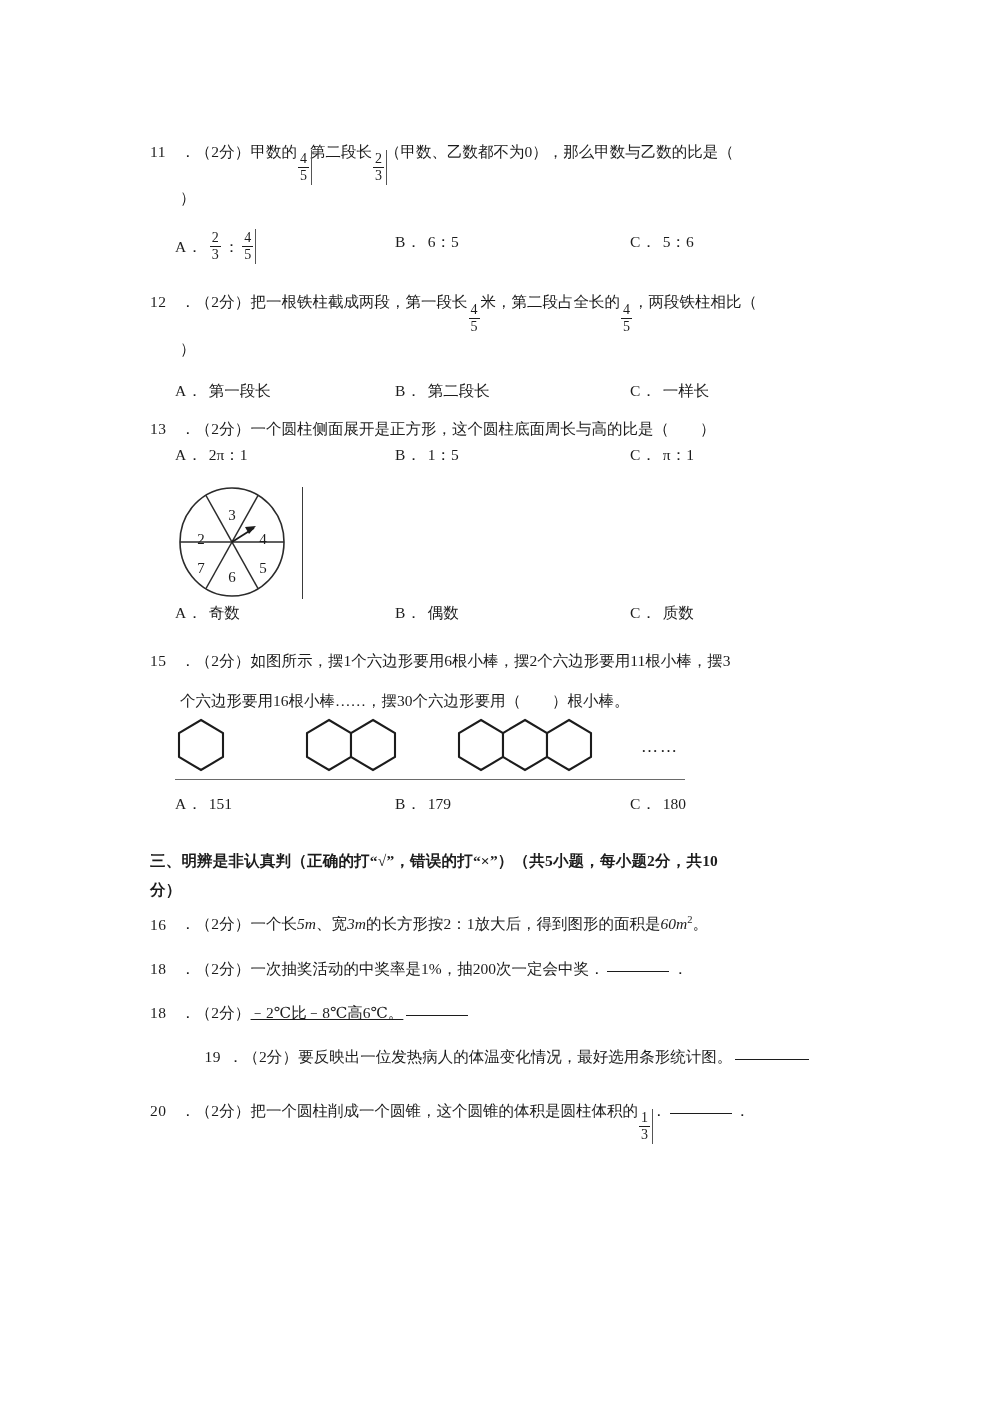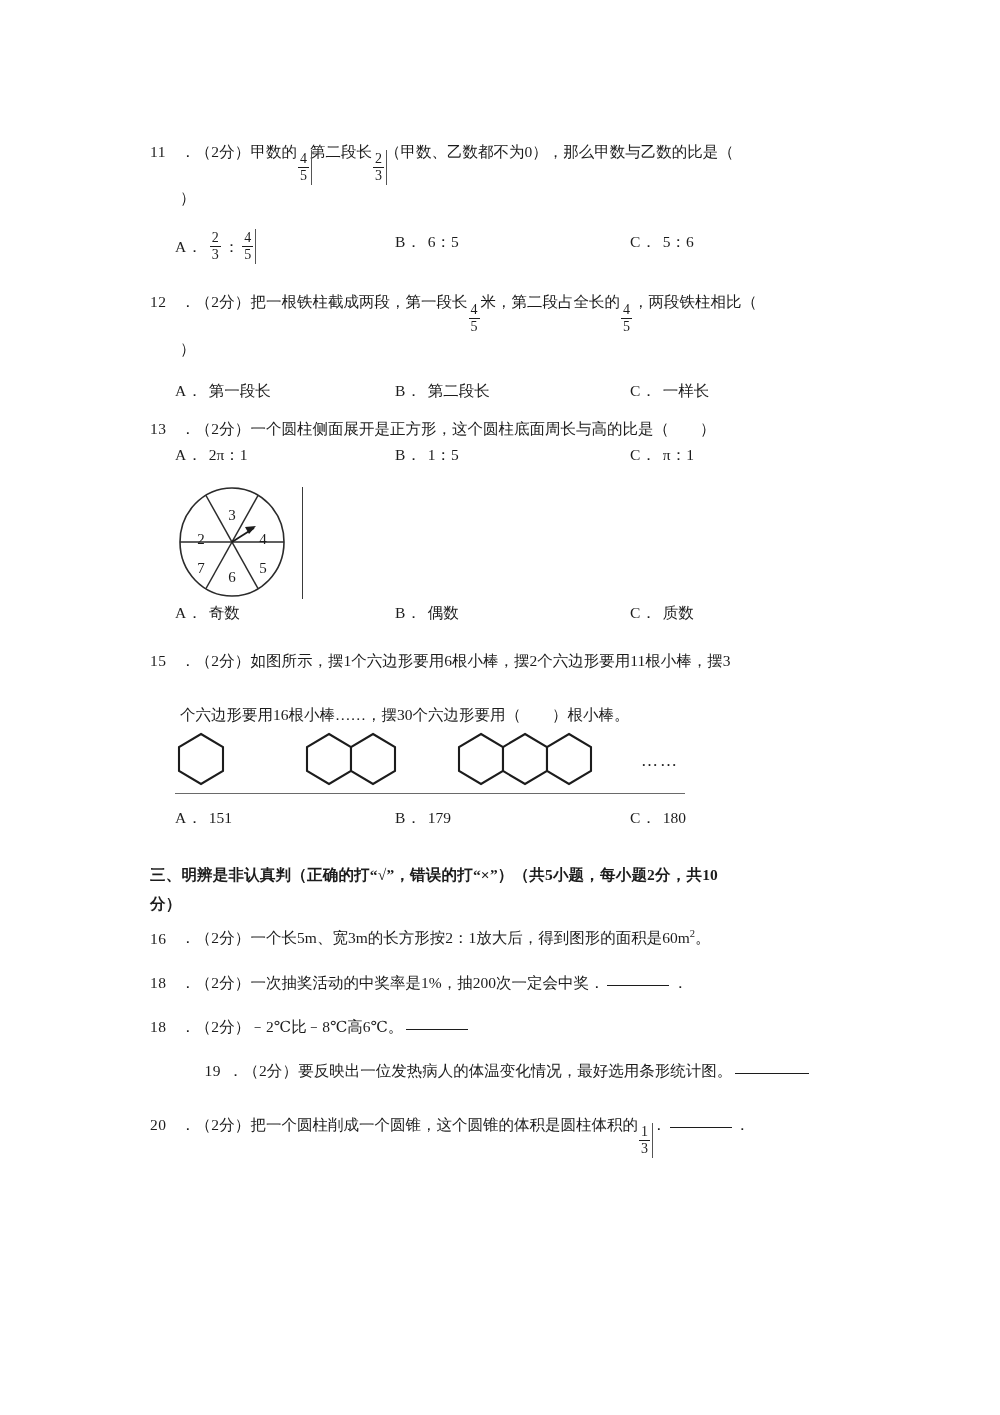--- a/index.html
+++ b/index.html
@@ -38,21 +38,21 @@
     display: inline-block;
     min-width: 30px;
     letter-spacing: 0.5px;
   }
   .marks {
     letter-spacing: 0.2px;
   }
   .stem {
     display: inline;
   }
-  .ital { }
+  .ital { font-style: italic; }
 
   
   .frac {
     display: inline-flex;
     flex-direction: column;
     align-items: center;
     vertical-align: -0.52em;
     margin: 0 1px;
     line-height: 1;
     font-size: 14px;
@@ -148,21 +148,21 @@
     position: absolute;
     right: 6px;
     bottom: 22px;
     font-size: 17px;
     letter-spacing: 2px;
     color: #1c1c1c;
   }
 
   .sup { font-size: 0.68em; vertical-align: super; }
 
-  .deg { letter-spacing: 0; }
+  .deg { letter-spacing: 0; text-decoration: underline; }
 </style>
 </head>
 <body>
 
 <div class="page">
 <div class="content">
 
   <div class="q" style="margin-bottom:2px;">
     <span class="qnum">11</span><span>．</span><span class="marks">（2分）</span><span class="stem">甲数的</span><span class="frac bar-right">
           <span class="nu">4</span>
@@ -275,21 +275,21 @@
     </div>
     <div class="opt opt-c">
       <span class="lab">C．</span>
       <span>质数</span>
     </div>
   </div>
 
   <div class="q">
     <span class="qnum">15</span><span>．</span><span class="marks">（2分）</span><span class="stem">如图所示，摆1个六边形要用6根小棒，摆2个六边形要用11根小棒，摆3</span>
   </div>
-  <div class="q cont" style="margin-top:30px;">
+  <div class="q cont" style="margin-top:16px;">
     <span>个六边形要用16根小棒……，摆30个六边形要用（　　）根小棒。</span>
   </div>
 
   <div class="hex-fig">
     <div class="hex-group" style="left:0px;">
       <svg width="52" height="56" viewBox="0 0 52 56">
         <polygon points="26,3 48,16 48,40 26,53 4,40 4,16" fill="#ffffff" stroke="#1c1c1c" stroke-width="2.1" stroke-linejoin="miter"></polygon>
       </svg>
     </div>
     <div class="hex-group" style="left:128px;">

